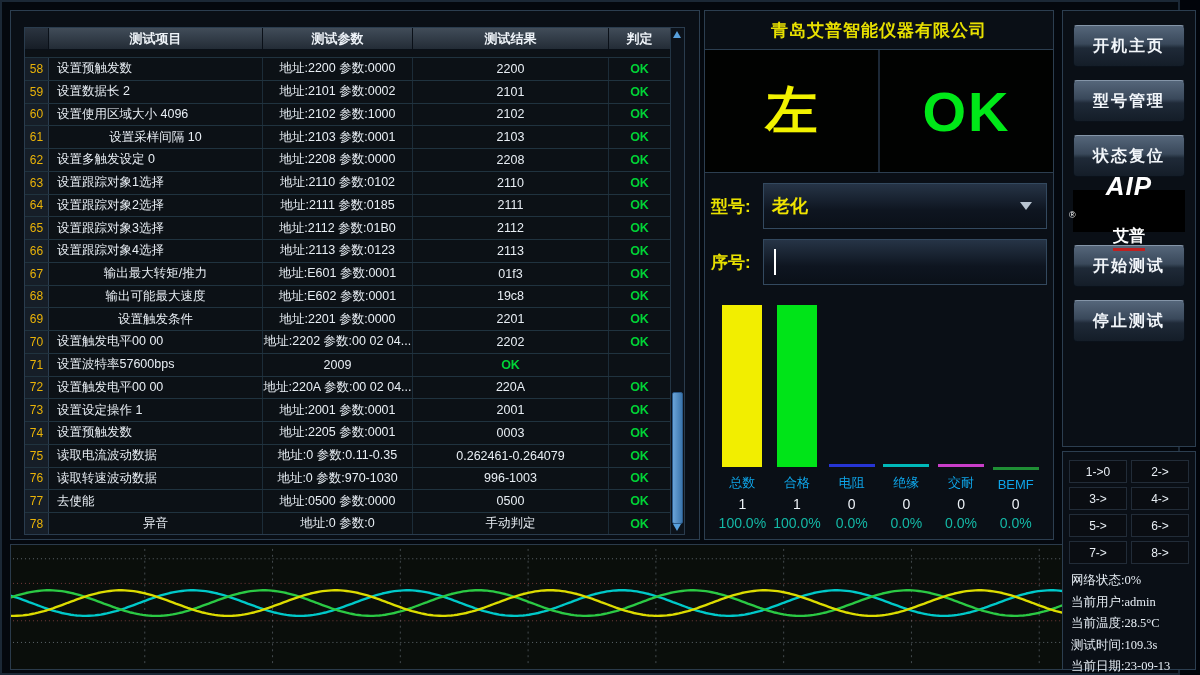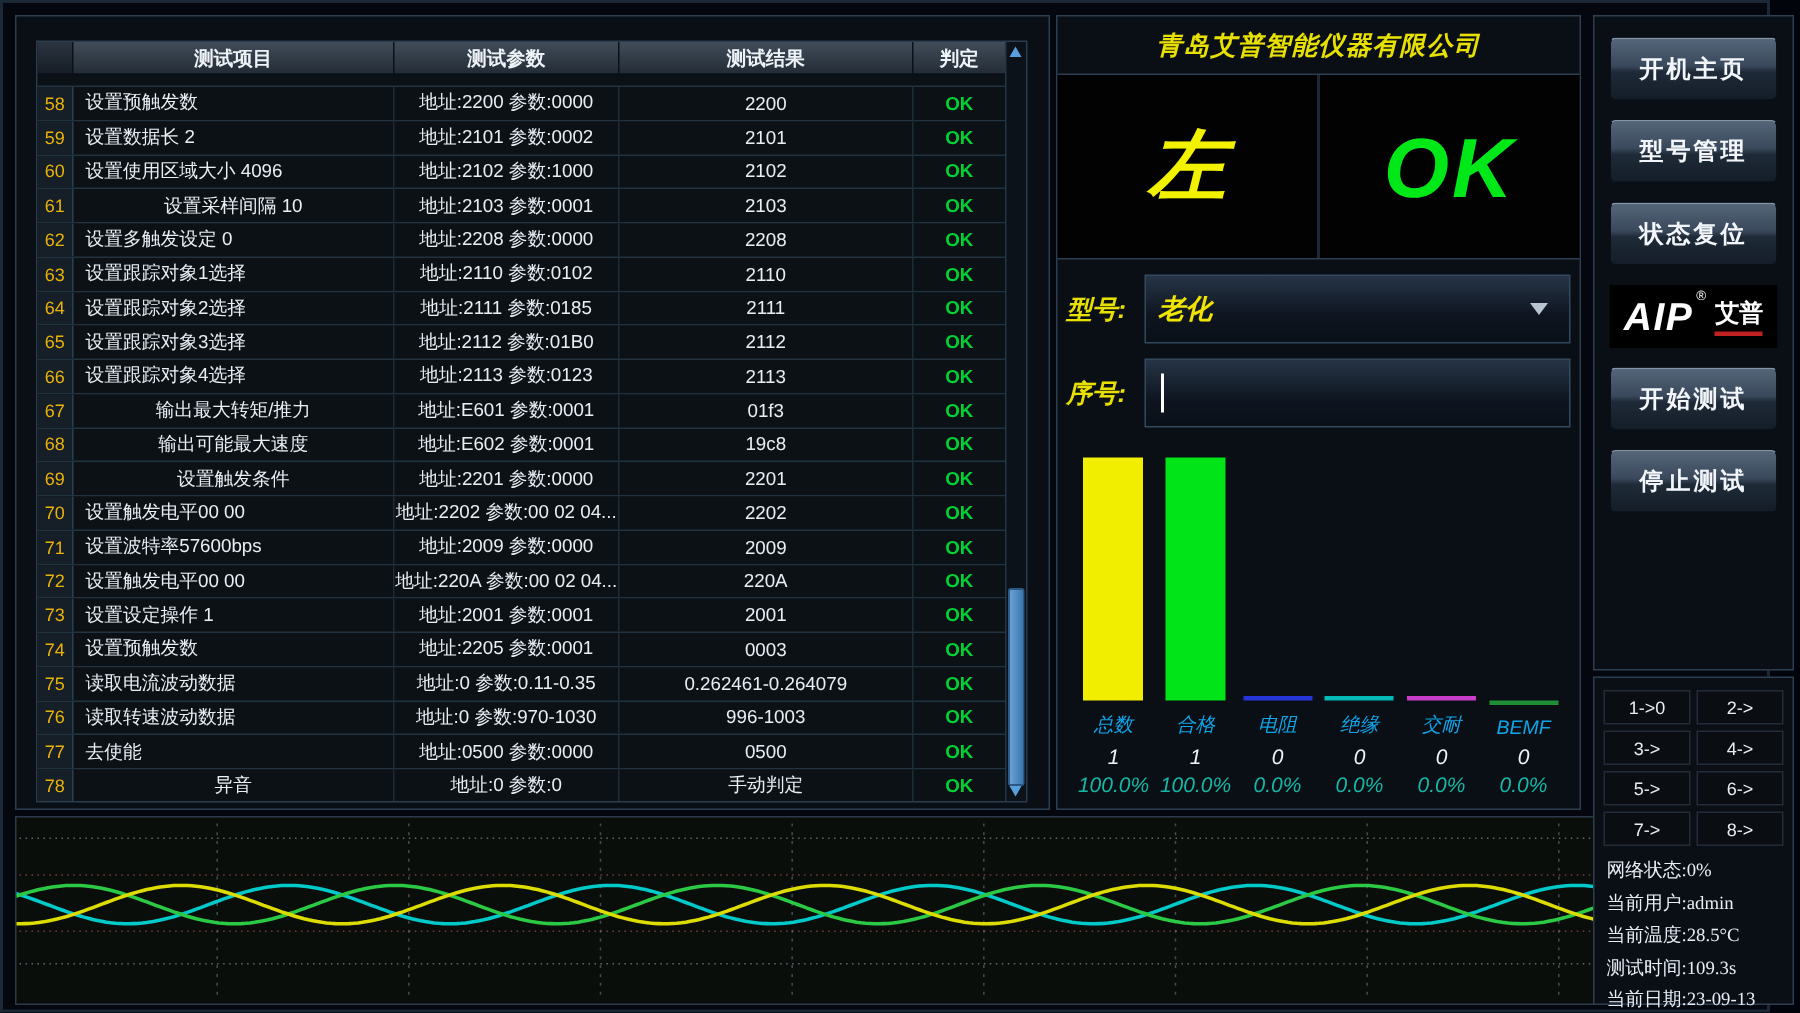--- a/index.html
+++ b/index.html
@@ -25,21 +25,21 @@
   .c-item.center{justify-content:center;padding-left:0;}
   .c-judge{color:#00d236;font-weight:bold;}
   #vscroll{position:absolute;top:0;right:0;bottom:0;width:13px;background:#0c121a;border-left:1px solid #233545;}
   .sarrow{position:absolute;left:2px;width:0;height:0;border-left:4px solid transparent;border-right:4px solid transparent;}
   .sarrow.up{top:3px;border-bottom:7px solid #57a0dd;}
   .sarrow.down{bottom:3px;border-top:7px solid #57a0dd;}
   #sthumb{position:absolute;left:1px;right:1px;top:72%;height:26%;background:linear-gradient(90deg,#6aa4d8,#3c76ad);
           border:1px solid #2a5a8a;border-radius:2px;box-sizing:border-box;}
 
   
-  #center-panel{left:702px;top:8px;width:350px;height:530px;font-style:italic;}
+  #center-panel{left:702px;top:8px;width:350px;height:530px;}
   #company{height:38px;display:flex;align-items:center;justify-content:center;color:#e8e000;
            font-size:17px;font-weight:bold;border-bottom:1px solid #2c3e50;letter-spacing:1px;}
   #side-row{display:flex;height:122px;border-bottom:1px solid #2c3e50;}
   .side-cell{flex:1;display:flex;align-items:center;justify-content:center;background:#010201;}
   .side-cell+.side-cell{border-left:2px solid #1c2836;}
   #side-label{color:#f2f200;font-size:52px;font-weight:bold;}
   #overall-result{color:#00e818;font-size:56px;font-weight:bold;letter-spacing:2px;}
   .frow{display:flex;align-items:center;margin:10px 6px 0 6px;height:46px;}
   .flabel{color:#e8e000;font-size:17px;font-weight:bold;width:52px;flex:none;}
   .ffield{flex:1;height:100%;background:linear-gradient(#263446,#0e1520 60%,#0a1018);border:1px solid #33495f;
@@ -60,21 +60,21 @@
   #wave-panel{left:8px;top:542px;width:1158px;height:126px;background:#0a0e0b;border:1px solid #2a3a4a;}
 
   
   #side-panel1{left:1060px;top:8px;width:134px;height:437px;}
   #side-panel2{left:1060px;top:449px;width:134px;height:219px;}
   .sbtn{margin:0 10px 13px 10px;height:40px;border-radius:4px;cursor:pointer;
         background:linear-gradient(#55667a 0%,#39485a 45%,#1f2a38 55%,#141d28 100%);
         border:1px solid #0a111a;border-top:1px solid #8495a8;
         color:#f2f6fa;font-size:16px;font-weight:bold;display:flex;align-items:center;justify-content:center;letter-spacing:2px;}
   #side-btns1 .sbtn:first-child{margin-top:14px;}
-  #logo{height:42px;margin:0 10px 13px 10px;background:#000;display:flex;align-items:center;justify-content:center;gap:6px;}
+  #logo{height:42px;margin:0 10px 13px 10px;background:#000;display:flex;align-items:center;justify-content:center;gap:6px;flex-direction:column;}
   .logo-aip{color:#fff;font-weight:bold;font-style:italic;font-size:26px;letter-spacing:1px;}
   .logo-reg{color:#fff;font-size:9px;align-self:flex-start;margin:2px 0 0 -4px;}
   .logo-cn{color:#fff;font-size:16px;font-weight:bold;border-bottom:3px solid #c02020;padding-bottom:1px;}
   #chan{display:grid;grid-template-columns:1fr 1fr;gap:4px;margin:8px 6px 6px 6px;}
   .chbtn{height:21px;background:#0a0d12;border:1px solid #222c38;color:#e8eef4;font-size:12px;
          display:flex;align-items:center;justify-content:center;cursor:pointer;}
   #status{margin:4px 8px;}
   .sline{font-size:12.5px;color:#e6edf4;line-height:21.5px;white-space:nowrap;font-family:Liberation Serif, serif;}
 </style>
 </head>
@@ -181,21 +181,20 @@
             <div class="trow">
               <div class="tcell c-num">70</div>
               <div class="tcell c-item">设置触发电平00 00</div>
               <div class="tcell c-param">地址:2202 参数:00 02 04...</div>
               <div class="tcell c-result">2202</div>
               <div class="tcell c-judge">OK</div>
             </div>
             <div class="trow">
               <div class="tcell c-num">71</div>
               <div class="tcell c-item">设置波特率57600bps</div>
-              <div class="tcell c-param">地址:2009 参数:0000</div>
               <div class="tcell c-result">2009</div>
               <div class="tcell c-judge">OK</div>
             </div>
             <div class="trow">
               <div class="tcell c-num">72</div>
               <div class="tcell c-item">设置触发电平00 00</div>
               <div class="tcell c-param">地址:220A 参数:00 02 04...</div>
               <div class="tcell c-result">220A</div>
               <div class="tcell c-judge">OK</div>
             </div>

